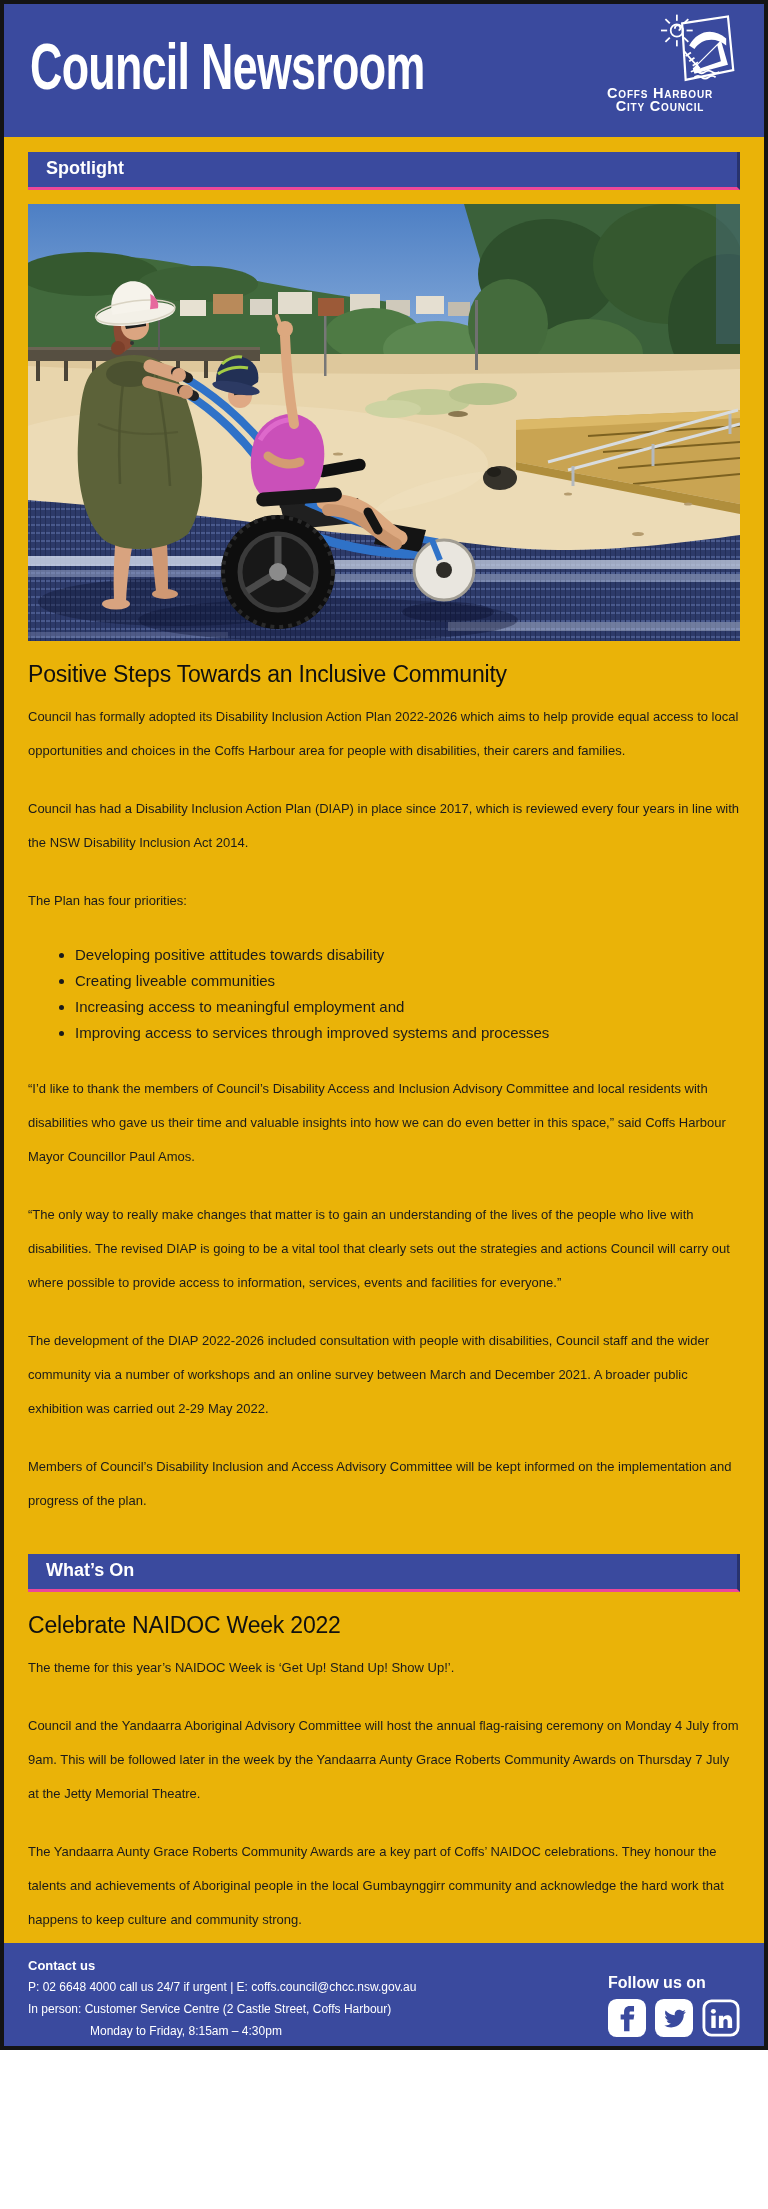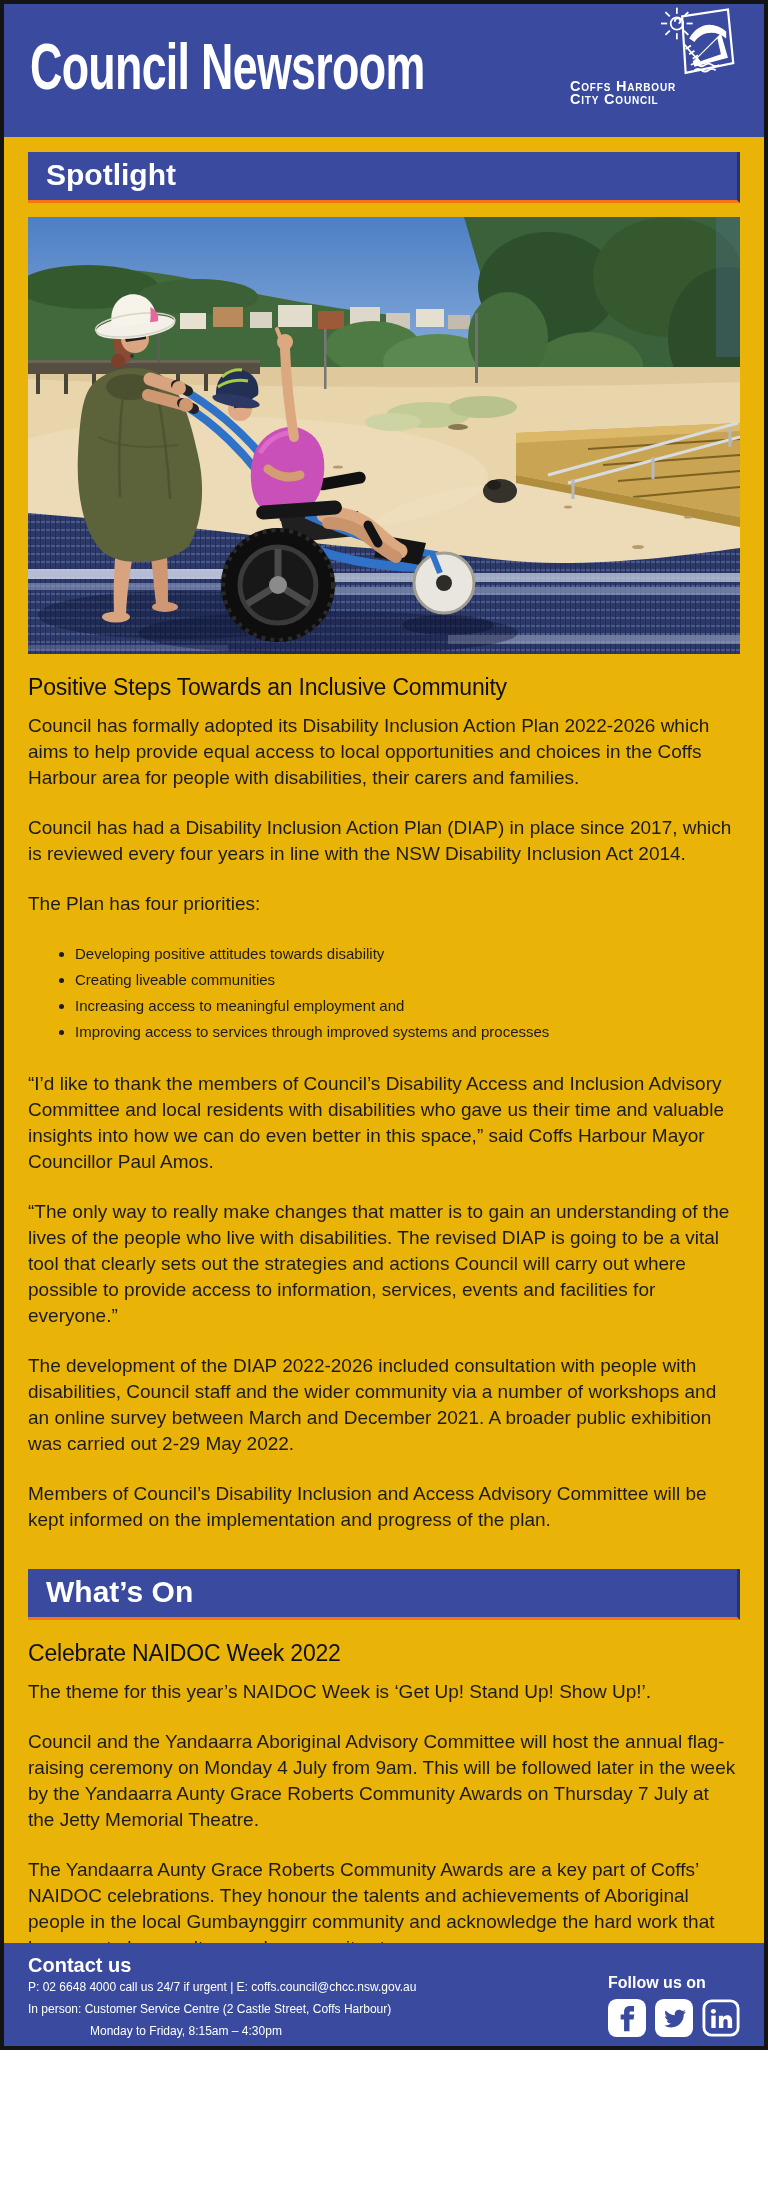--- a/index.html
+++ b/index.html
@@ -4,39 +4,39 @@
 <style>
   :root{ --blue:#3A4A9E; --blue-dark:#273472; --ink:#1b1b1b; }
   *{box-sizing:border-box}
   html,body{margin:0;padding:0}
   body{width:768px;background:#fff;color:var(--ink);font-family:"Liberation Sans","DejaVu Sans",sans-serif;}
   .page{width:768px;height:2050px;border:4px solid #141414;display:flex;flex-direction:column;overflow:hidden;background:#eab308}
 
   
   .masthead{flex:none;background:var(--blue);height:133px;position:relative}
   .masthead-title{position:absolute;left:26px;top:50%;margin:0;color:#fff;font-weight:bold;font-size:64px;letter-spacing:-1px;white-space:nowrap;transform:translateY(-55%) scaleX(.70);transform-origin:left center}
-  .logo{position:absolute;right:14px;top:1px;width:180px;text-align:left;color:#fff}
+  .logo{position:absolute;right:14px;top:8px;width:180px;text-align:center;color:#fff}
   .logo-emblem{width:84px;height:74px;display:block;margin:0 10px 1px auto}
   .logo-text{font-weight:bold;font-variant:small-caps;font-size:14.5px;line-height:13px;letter-spacing:.8px}
 
   
   main{flex:1;padding:15px 24px 0;overflow:hidden}
-  .section-bar{width:712px;background:var(--blue);border-right:3px solid #28336e;border-bottom:3px solid #f97316;color:#fff;font-size:30px;font-weight:bold;padding:6px 18px 8px}
+  .section-bar{width:712px;background:var(--blue);border-right:3px solid #28336e;border-bottom:3px solid #ec4899;color:#fff;font-size:18px;font-weight:bold;padding:6px 18px 8px}
   .whats-on-bar{margin-top:36px}
   .photo{display:block;width:712px;height:437px;margin-top:14px;background:#cbd6e4}
 
   .article-title{font-size:23px;font-weight:normal;margin:20px 0 12px;color:#101010;letter-spacing:-.2px}
-  .article p{margin:0 0 24px;font-size:19px;line-height:26px}
+  .article p{margin:0 0 24px;font-size:13px;line-height:34px}
   .article ul{margin:2px 0 26px;padding-left:47px}
   .article li{font-size:15px;line-height:26px}
   .whats-on p:last-child{margin-bottom:19px}
 
   
   .contact{flex:none;background:var(--blue);color:#fff;height:103px;padding:12px 24px 4px;display:flex;justify-content:space-between}
-  .contact-heading{margin:0;font-size:20px;font-weight:bold;line-height:21px}
+  .contact-heading{margin:0;font-size:13px;font-weight:bold;line-height:21px}
   .contact-line{font-size:12px;font-weight:normal;line-height:22px;white-space:nowrap}
   .contact-line.indent{padding-left:62px}
   .follow{padding-top:2px}
   .follow-label{font-size:16px;font-weight:bold;line-height:20px;margin:16px 0 6px}
   .social-row{display:flex;gap:9px}
   .social-row .social{display:block;width:38px;height:38px;cursor:pointer}
   .social svg{width:38px;height:38px;display:block}
 </style>
 </head>
 <body>

